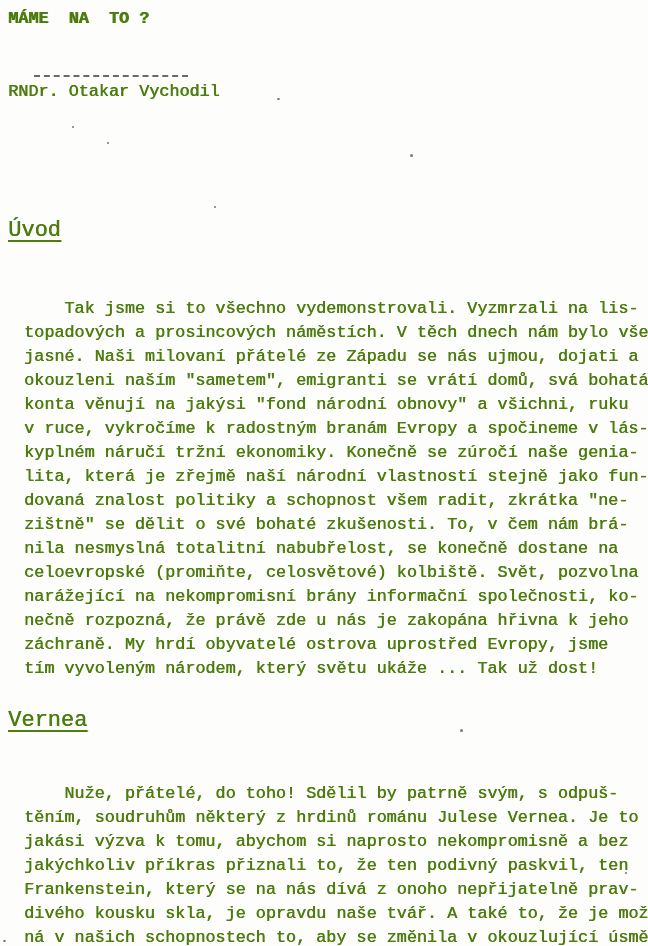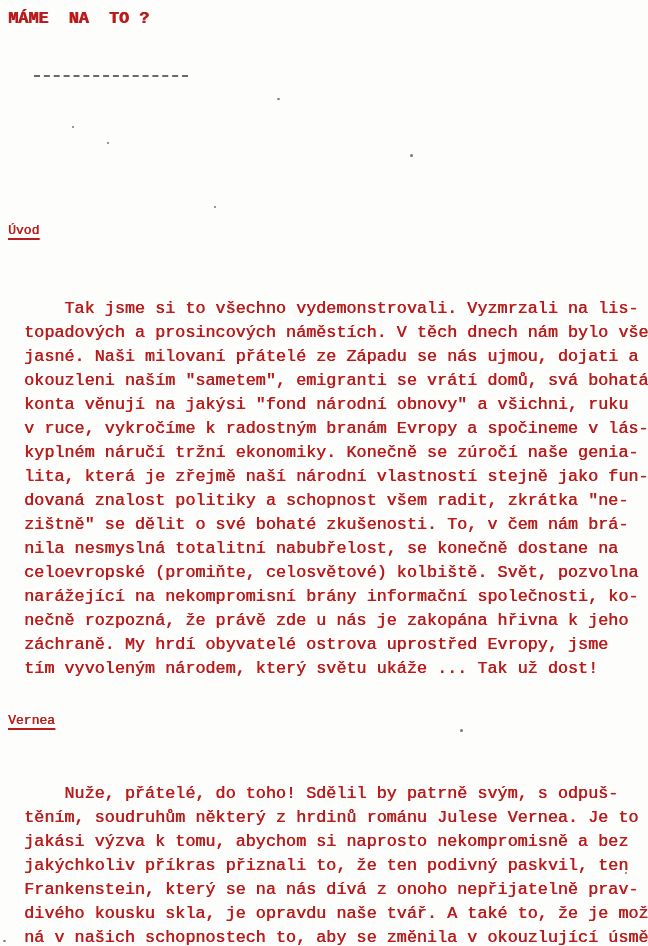--- a/index.html
+++ b/index.html
@@ -7,21 +7,21 @@
     padding: 0;
     background: #e8e8e8;
   }
   .page {
     position: relative;
     width: 648px;
     height: 946px;
     margin: 0 auto;
     background: #fdfdfc;
     overflow: hidden;
-    color: #b91c1c;
+    color: #4d7c0f;
     font-family: "Liberation Mono", "DejaVu Sans Mono", monospace;
     font-size: 16.8px;
     line-height: 24px;
   }
   .ink {
     text-shadow: 0.5px 0 0 currentColor;
   }
   .abs { position: absolute; left: 8px; }
   .doc-title {
     top: 7px;
@@ -41,21 +41,21 @@
   .author-line {
     top: 80px;
     text-shadow: 0.7px 0 0 currentColor;
     white-space: pre;
   }
   .motto-line {
     top: 154px;
     white-space: pre;
   }
   .section-heading {
-    font-size: 13px;
+    font-size: 22px;
     font-weight: normal;
     margin: 0;
     text-decoration: underline;
     text-underline-offset: 4px;
     text-decoration-thickness: 1.5px;
     white-space: pre;
   }
   .heading-uvod { top: 219px; }
   .heading-zrcadlo { top: 709px; }
   .body-paragraph {
@@ -84,20 +84,21 @@
 </style>
 </head>
 <body>
 
 <div class="page">
 
   <div class="abs doc-title ink">MÁME  NA  TO ?</div>
 
   <div class="author-overline"></div>
 
+  <div class="abs author-line">RNDr. Otakar Vychodil</div>
 
 
   <h2 class="abs section-heading heading-uvod ink">Úvod</h2>
 
   <p class="abs body-paragraph para-1 ink">    Tak jsme si to všechno vydemonstrovali. Vyzmrzali na lis-
 topadových a prosincových náměstích. V těch dnech nám bylo vše
 jasné. Naši milovaní přátelé ze Západu se nás ujmou, dojati a
 okouzleni naším "sametem", emigranti se vrátí domů, svá bohatá
 konta věnují na jakýsi "fond národní obnovy" a všichni, ruku
 v ruce, vykročíme k radostným branám Evropy a spočineme v lás-

